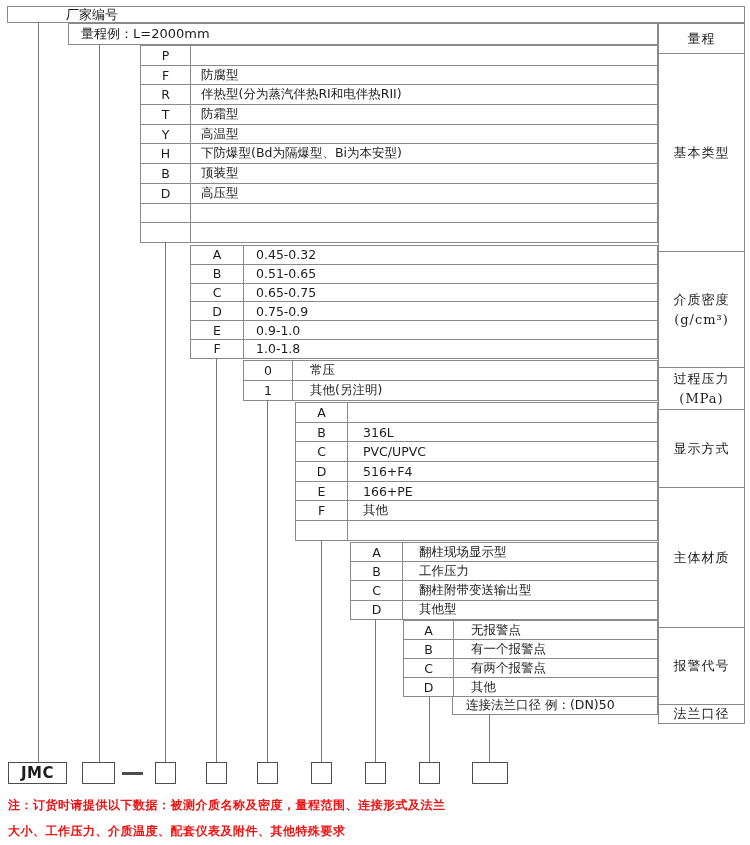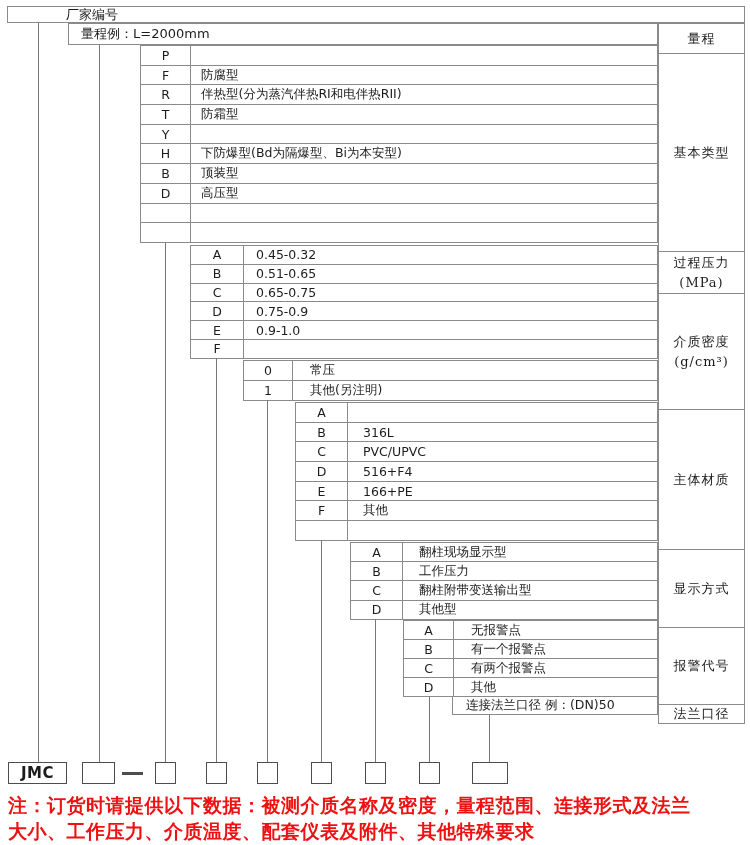--- a/index.html
+++ b/index.html
@@ -17,21 +17,21 @@
          white-space:nowrap;overflow:hidden;}
   .labelcol{border:1px solid #8a8a8a;border-bottom:none;
             font-family:"DejaVu Serif","Liberation Serif",serif;}
   .lcell{border-bottom:1px solid #8a8a8a;box-sizing:border-box;display:flex;flex-direction:column;
          align-items:center;justify-content:center;font-size:13px;letter-spacing:1px;line-height:20px;}
   .stem{position:absolute;width:1px;background:#787878;}
   .cbox{position:absolute;top:762px;height:22px;border:1.5px solid #4d4d4d;background:#fff;
         box-sizing:border-box;display:flex;align-items:center;justify-content:center;}
   .jmc{font-weight:bold;font-size:15px;letter-spacing:0.5px;}
   .dash{position:absolute;background:#4d4d4d;}
-  .note{position:absolute;left:8px;top:793px;width:740px;font-weight:bold;font-size:19px;
+  .note{position:absolute;left:8px;top:793px;width:740px;font-weight:bold;font-size:12px;
         line-height:25.5px;letter-spacing:0.5px;white-space:nowrap;}
   .flangecell{border:1px solid #8a8a8a;display:flex;align-items:center;padding-left:13px;
               font-size:12.5px;white-space:nowrap;}
 </style>
 </head>
 <body>
 
 <div class="canvas">
 
   <div class="abs tbox" style="left:7px;top:6px;width:738px;height:17px;padding-left:58px;">
@@ -52,20 +52,21 @@
     <div class="srow" style="height:19.7px">
         <div class="scode" style="width:50px">R</div>
         <div class="sdesc" style="padding-left:10px">伴热型(分为蒸汽伴热RI和电伴热RII)</div>
       </div>
     <div class="srow" style="height:19.7px">
         <div class="scode" style="width:50px">T</div>
         <div class="sdesc" style="padding-left:10px">防霜型</div>
       </div>
     <div class="srow" style="height:19.7px">
         <div class="scode" style="width:50px">Y</div>
+        <div class="sdesc" style="padding-left:10px">高温型</div>
       </div>
     <div class="srow" style="height:19.7px">
         <div class="scode" style="width:50px">H</div>
         <div class="sdesc" style="padding-left:10px">下防爆型(Bd为隔爆型、Bi为本安型)</div>
       </div>
     <div class="srow" style="height:19.7px">
         <div class="scode" style="width:50px">B</div>
         <div class="sdesc" style="padding-left:10px">顶装型</div>
       </div>
     <div class="srow" style="height:19.7px">
@@ -98,20 +99,21 @@
     <div class="srow" style="height:18.8px">
         <div class="scode" style="width:53px">D</div>
         <div class="sdesc">0.75-0.9</div>
       </div>
     <div class="srow" style="height:18.8px">
         <div class="scode" style="width:53px">E</div>
         <div class="sdesc">0.9-1.0</div>
       </div>
     <div class="srow" style="height:18.8px">
         <div class="scode" style="width:53px">F</div>
+        <div class="sdesc">1.0-1.8</div>
       </div>
   </div>
 
   <div class="abs sec" style="left:243px;top:360px;width:415px;">
     <div class="srow" style="height:20px">
         <div class="scode" style="width:49px">0</div>
         <div class="sdesc" style="padding-left:17px">常压</div>
       </div>
     <div class="srow" style="height:20px">
         <div class="scode" style="width:49px">1</div>
@@ -191,33 +193,33 @@
     <span>连接法兰口径 例：(DN)50</span>
   </div>
 
   <div class="abs labelcol" style="left:658px;top:23px;width:87px;">
     <div class="lcell" style="height:30px">
         <span>量程</span>
       </div>
     <div class="lcell" style="height:198px">
         <span>基本类型</span>
       </div>
+    <div class="lcell" style="height:116px">
+        <span>介质密度</span>
+        <span>(g/cm³)</span>
+      </div>
     <div class="lcell" style="height:42px">
         <span>过程压力</span>
         <span>(MPa)</span>
       </div>
-    <div class="lcell" style="height:116px">
-        <span>介质密度</span>
-        <span>(g/cm³)</span>
+    <div class="lcell" style="height:78px">
+        <span>显示方式</span>
       </div>
     <div class="lcell" style="height:140px">
         <span>主体材质</span>
-      </div>
-    <div class="lcell" style="height:78px">
-        <span>显示方式</span>
       </div>
     <div class="lcell" style="height:77px">
         <span>报警代号</span>
       </div>
     <div class="lcell" style="height:19px">
         <span>法兰口径</span>
       </div>
   </div>
 
   <div class="stem" style="left:38px;top:23px;height:739px;"></div>

